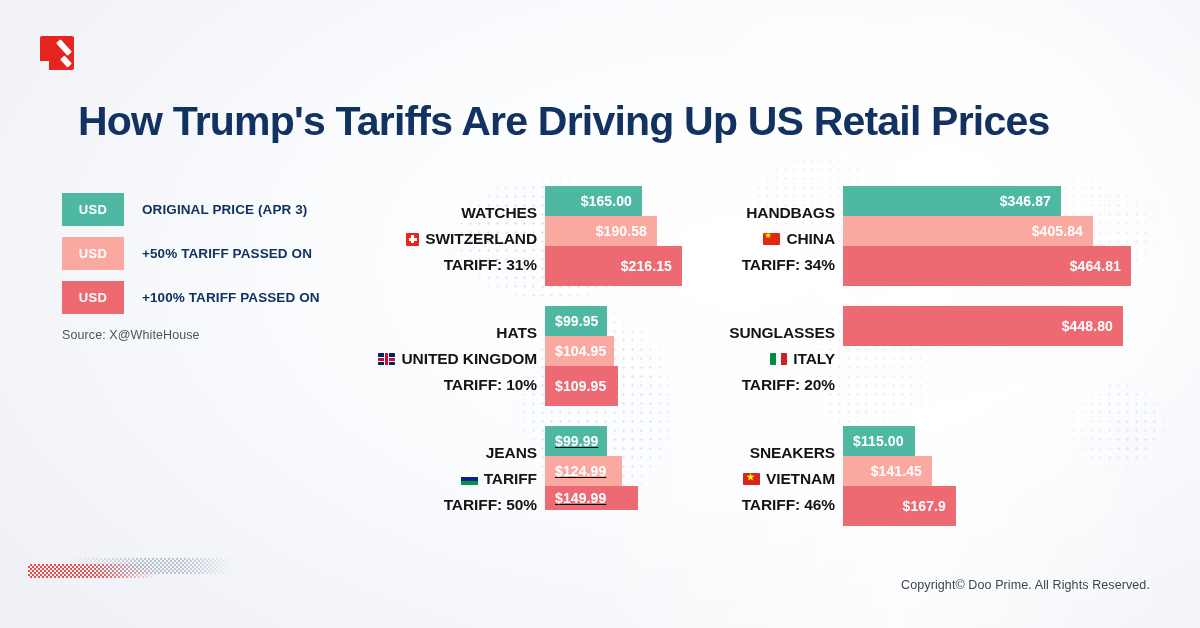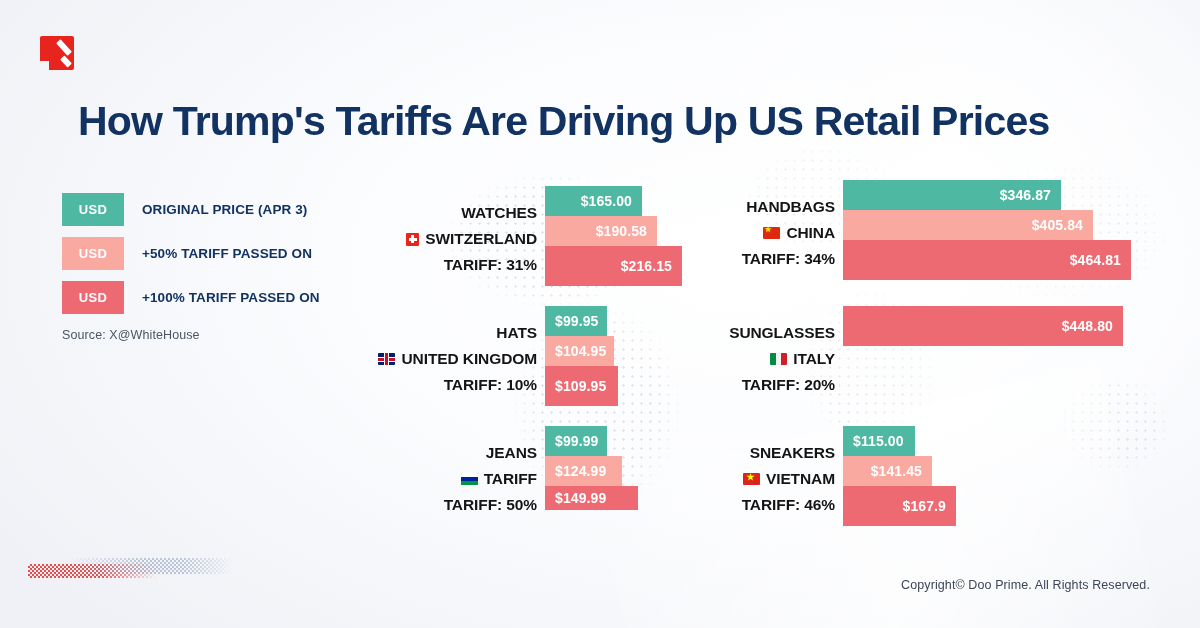--- a/index.html
+++ b/index.html
@@ -299,21 +299,21 @@
             <span>$165.00</span>
           </div>
           <div class="bar align-right" title="+50% TARIFF PASSED ON: $190.58" style="width: 112px; height: 30px; background: rgb(249, 169, 160);">
             <span>$190.58</span>
           </div>
           <div class="bar align-right" title="+100% TARIFF PASSED ON: $216.15" style="width: 137px; height: 40px; background: rgb(238, 106, 114);">
             <span>$216.15</span>
           </div>
         </div>
       </div>
-      <div class="group" style="left: 690px; top: 180px; justify-content: space-between;">
+      <div class="group" style="left: 690px; top: 186px; justify-content: space-between;">
         <div class="grp-label" style="width: 145px;">
           <div>HANDBAGS</div>
           <div class="country-line">
             <span class="flag flag-cn"></span>
             <span>CHINA</span>
           </div>
           <div>TARIFF: 34%</div>
         </div>
         <div class="bars" style="margin-left: 8px;">
           <div class="bar align-right" title="ORIGINAL PRICE (APR 3): $346.87" style="width: 218px; height: 30px; background: rgb(79, 184, 163);">
@@ -365,21 +365,21 @@
       </div>
       <div class="group" style="left: 400px; top: 426px;">
         <div class="grp-label" style="width: 137px;">
           <div>JEANS</div>
           <div class="country-line">
             <span class="flag flag-ls"></span>
             <span>TARIFF</span>
           </div>
           <div>TARIFF: 50%</div>
         </div>
-        <div class="bars" style="margin-left: 8px;">
+        <div class="bars" style="margin-left: 8px; text-decoration: underline;">
           <div class="bar align-left" title="ORIGINAL PRICE (APR 3): $99.99" style="width: 62px; height: 30px; background: rgb(79, 184, 163);">
             <span>$99.99</span>
           </div>
           <div class="bar align-left" title="+50% TARIFF PASSED ON: $124.99" style="width: 77px; height: 30px; background: rgb(249, 169, 160);">
             <span>$124.99</span>
           </div>
           <div class="bar align-left" title="+100% TARIFF PASSED ON: $149.99" style="width: 93px; height: 24px; background: rgb(238, 106, 114);">
             <span>$149.99</span>
           </div>
         </div>

